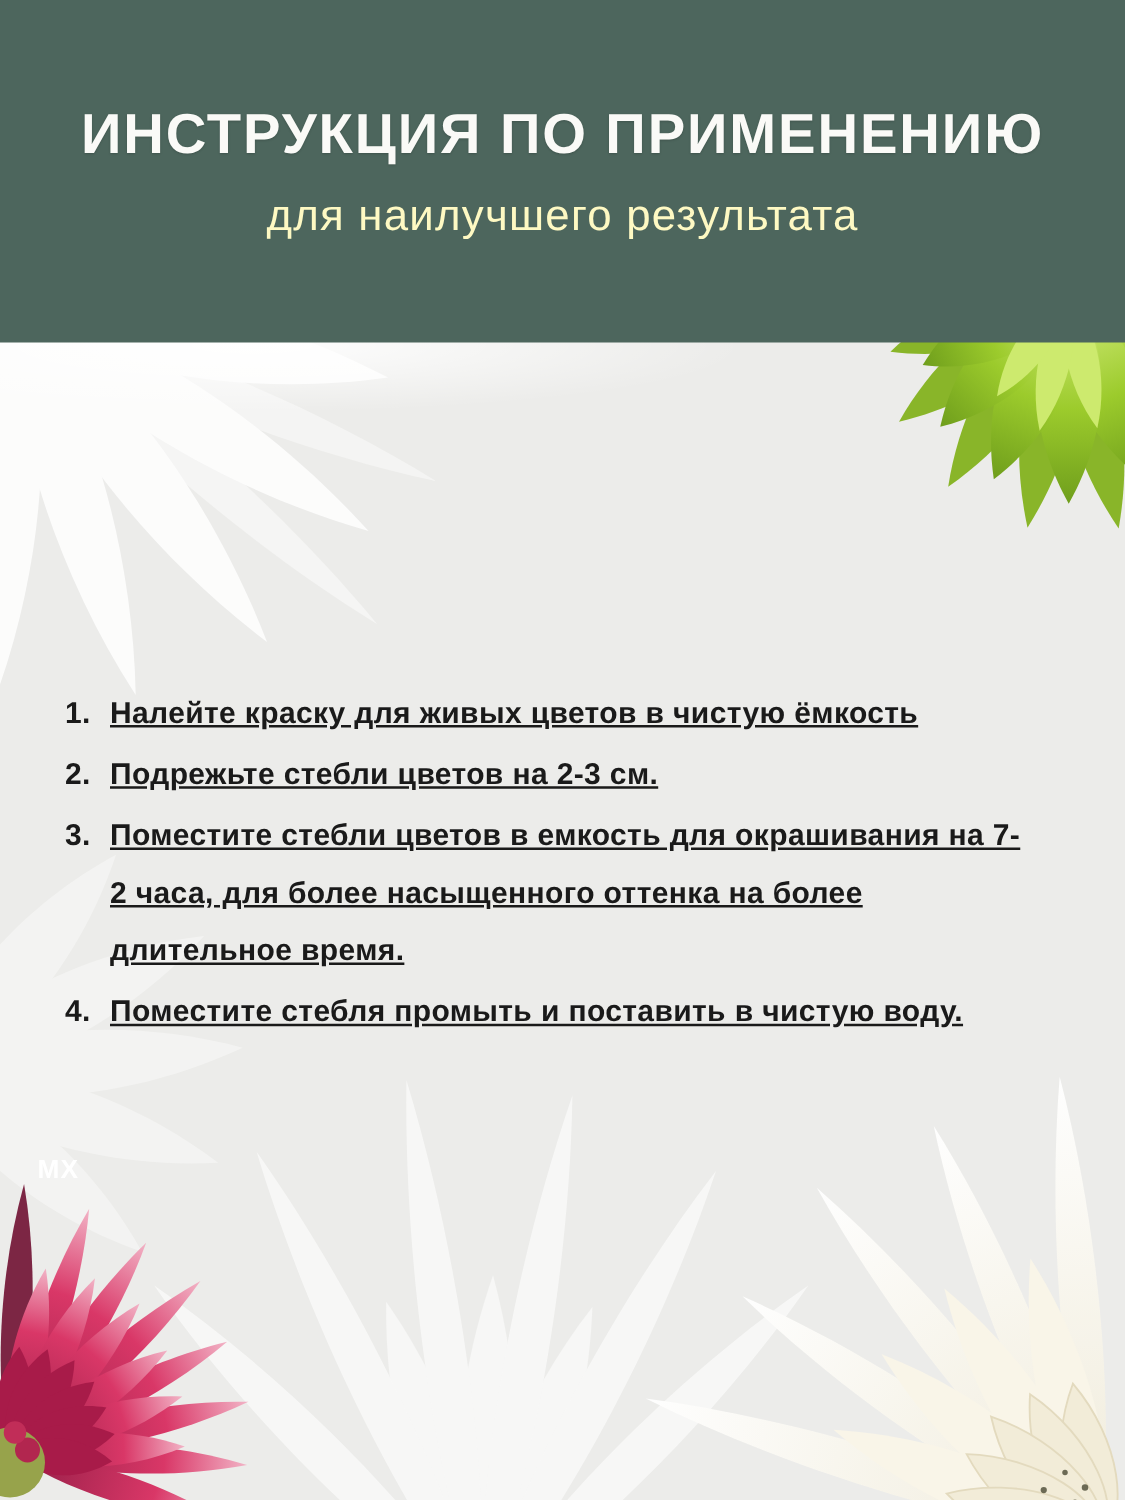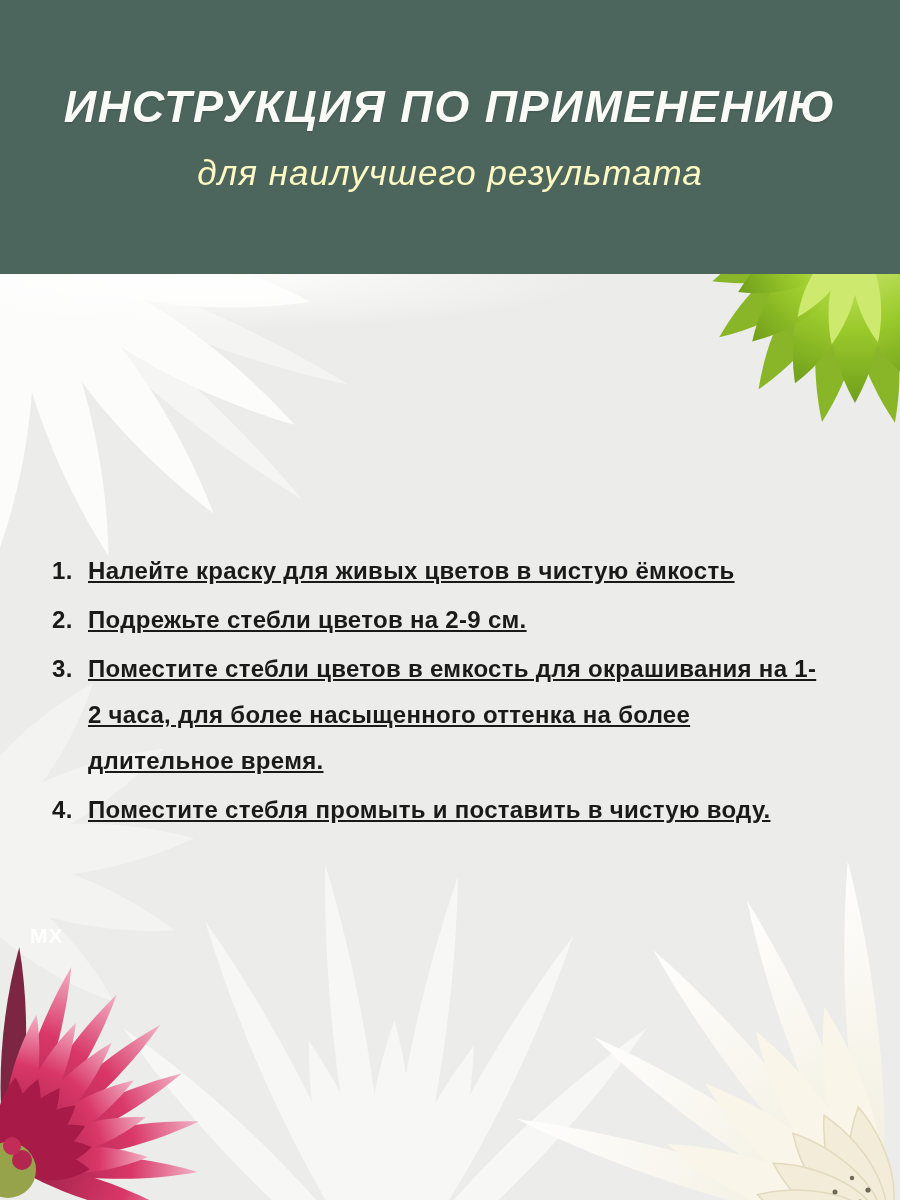--- a/index.html
+++ b/index.html
@@ -17,21 +17,20 @@
   .white-wash{
     position:absolute;left:-80px;top:266px;width:880px;height:130px;z-index:1;
     background:radial-gradient(ellipse 60% 55% at 32% 8%,rgba(255,255,255,0.95),rgba(255,255,255,0) 75%);
     pointer-events:none;
   }
   .header{
     position:absolute;left:0;top:0;width:900px;height:274px;z-index:2;
     background:#4d665d;
     display:flex;flex-direction:column;align-items:center;justify-content:center;
     gap:20px;
-    font-style:italic;
   }
   .header h1{
     margin:0;
     font-size:45px;font-weight:800;letter-spacing:1.5px;
     color:#fafaf7;
     text-shadow:0 1px 2px rgba(0,0,0,0.18);
   }
   .header p{
     margin:0;
     font-size:35px;font-weight:400;letter-spacing:1px;
@@ -217,25 +216,25 @@
     <p style="color: #fef9c3;">для наилучшего результата</p>
   </header>
 
   <ol class="instructions" style="color: rgb(26, 26, 26);">
       <li>
         <span class="num">1.</span>
         <span class="txt">Налейте краску для живых цветов в чистую ёмкость</span>
       </li>
       <li>
         <span class="num">2.</span>
-        <span class="txt">Подрежьте стебли цветов на 2-9 см.</span>
+        <span class="txt">Подрежьте стебли цветов на 2-3 см.</span>
       </li>
       <li>
         <span class="num">3.</span>
-        <span class="txt">Поместите стебли цветов в емкость для окрашивания на 1- 2 часа, для более насыщенного оттенка на более длительное время.</span>
+        <span class="txt">Поместите стебли цветов в емкость для окрашивания на 7- 2 часа, для более насыщенного оттенка на более длительное время.</span>
       </li>
       <li>
         <span class="num">4.</span>
         <span class="txt">Поместите стебля промыть и поставить в чистую воду.</span>
       </li>
     </ol>
 
   <div class="watermark">МХ</div>
 
 </div>

